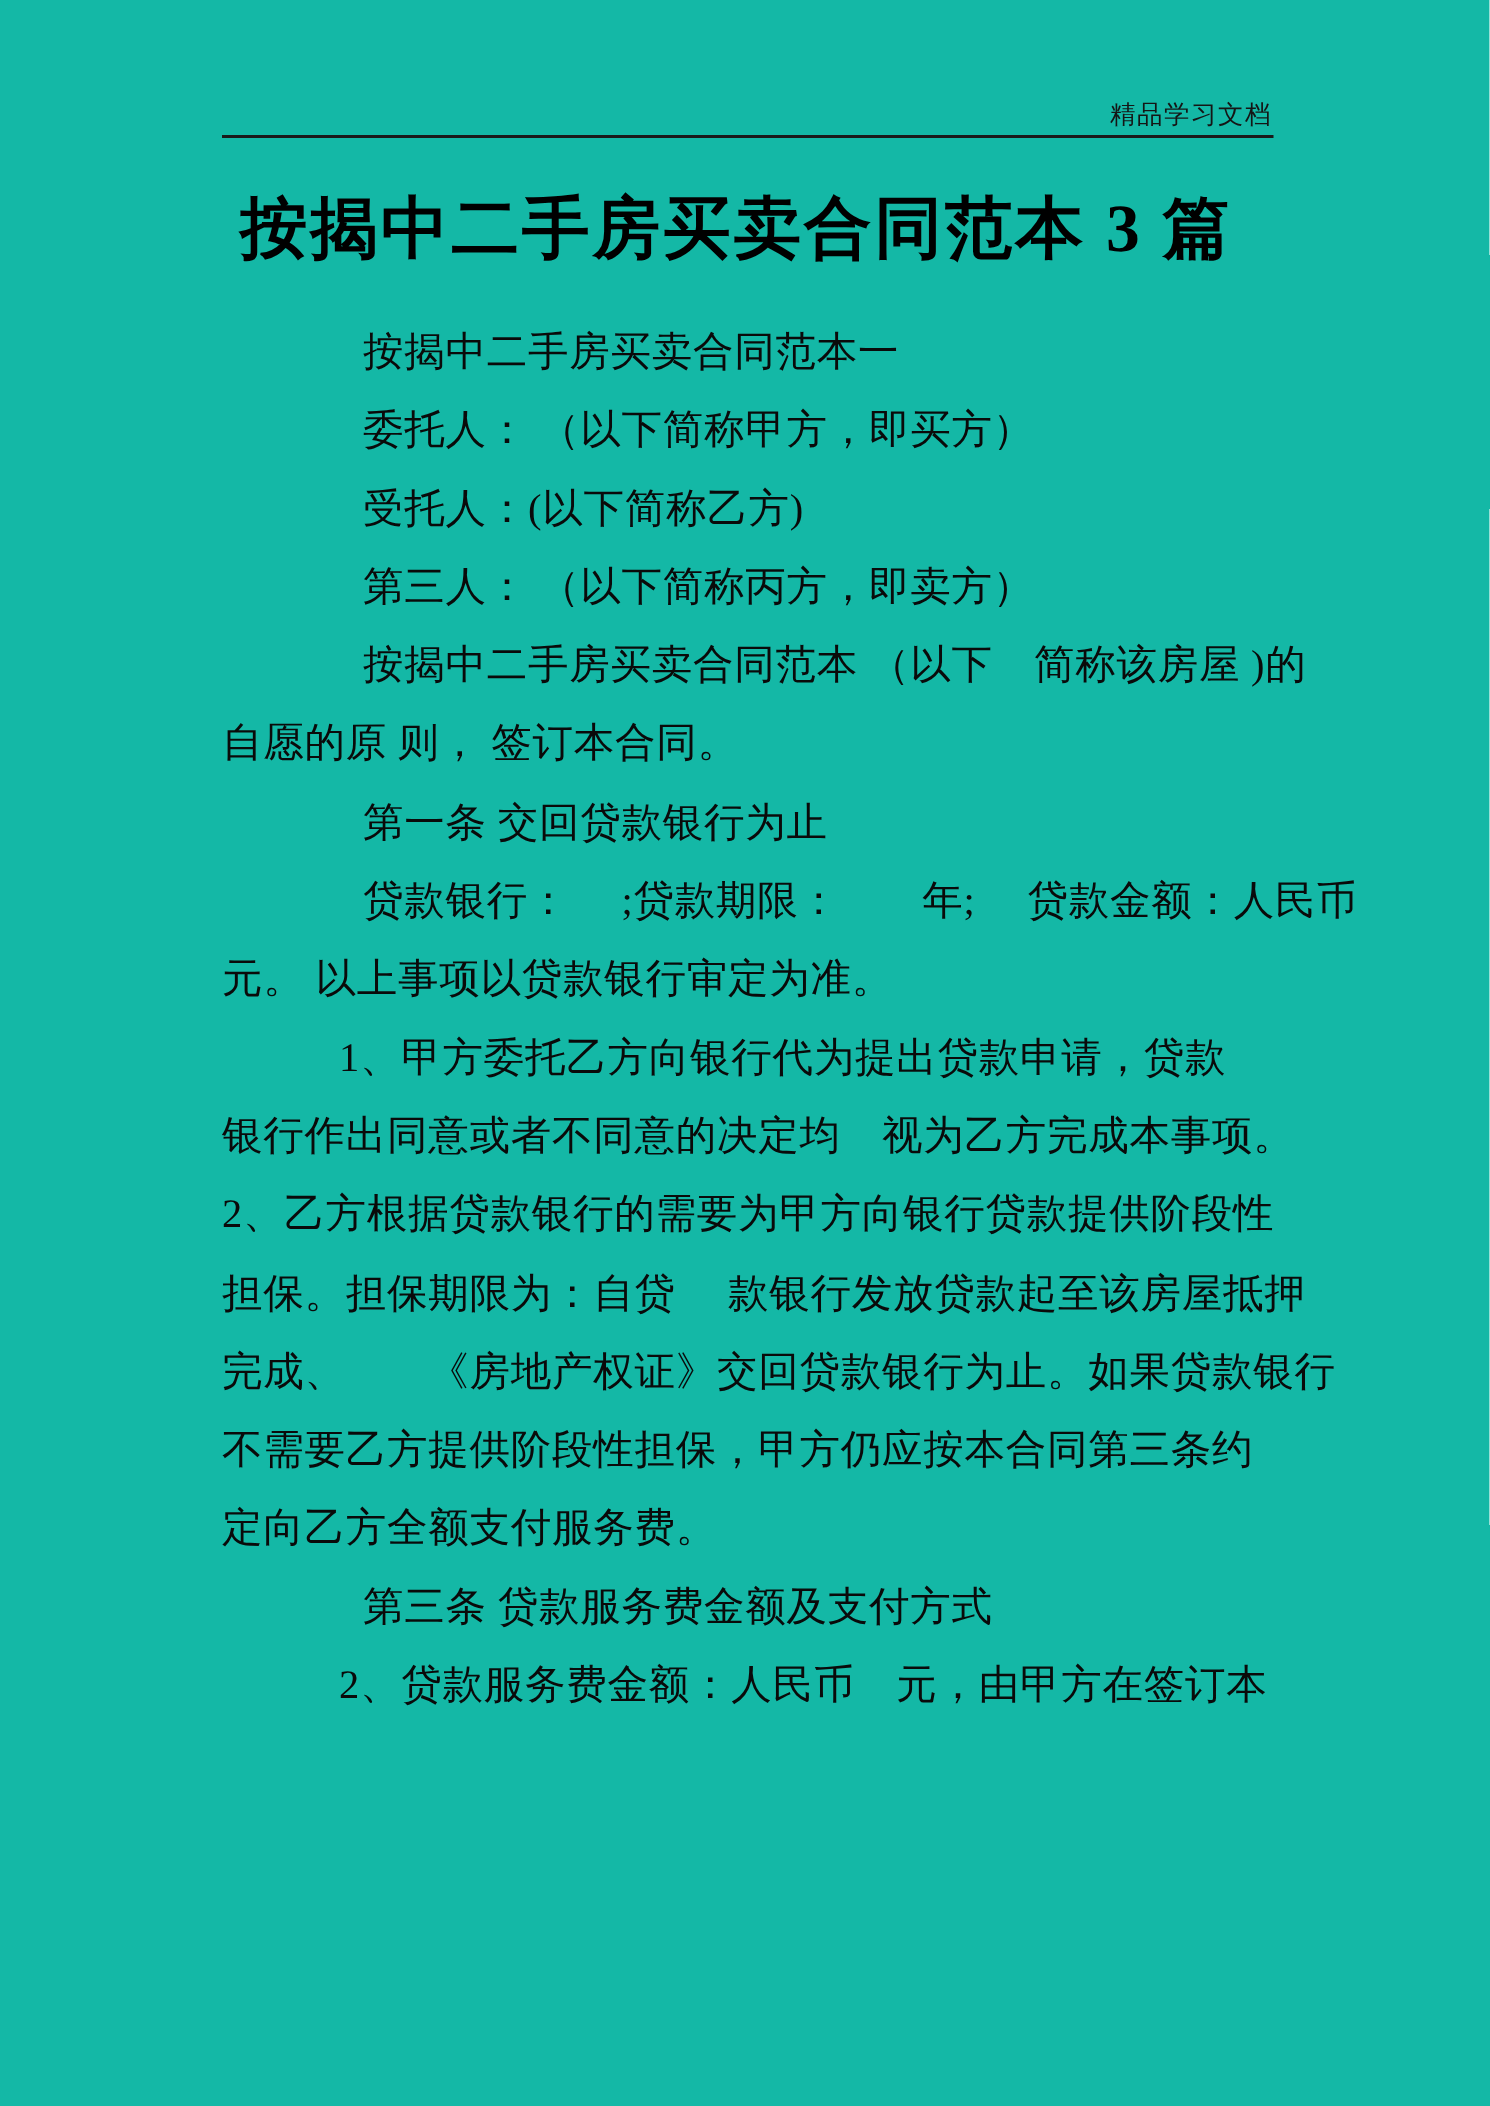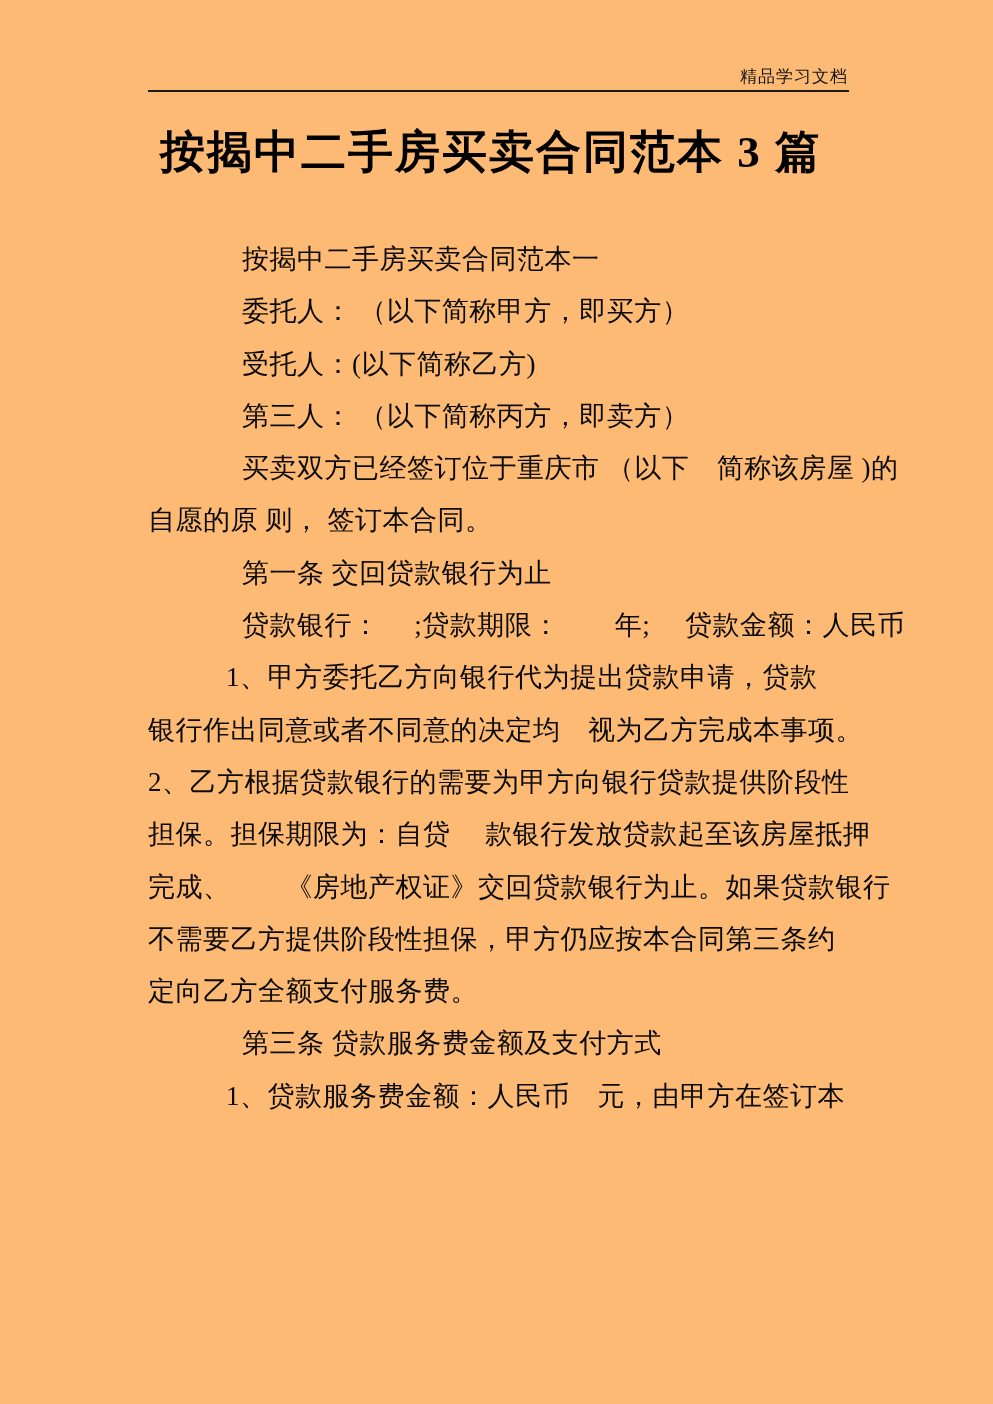--- a/index.html
+++ b/index.html
@@ -4,21 +4,21 @@
 <style>
   html, body {
     margin: 0;
     padding: 0;
     background: #ffffff;
   }
   .page {
     position: relative;
     width: 993px;
     height: 1404px;
-    background: #fdba74;
+    background: #14b8a6;
     overflow: hidden;
     font-family: "Liberation Serif", "DejaVu Serif", serif;
     color: #0a0a0a;
   }
   .header-brand {
     position: absolute;
     top: 66px;
     left: 148px;
     width: 700px;
     text-align: right;
@@ -44,21 +44,21 @@
     text-align: center;
     font-size: 45px;
     font-weight: bold;
     letter-spacing: 2px;
     color: #000000;
     line-height: 56px;
     white-space: nowrap;
   }
   .doc-body {
     position: absolute;
-    top: 233px;
+    top: 208px;
     left: 148px;
     width: 722px;
   }
   .ln {
     font-size: 27px;
     line-height: 52.3px;
     height: 52.3px;
     letter-spacing: 0.5px;
     white-space: nowrap;
     color: #0a0a0a;
@@ -75,28 +75,29 @@
 
   <div class="header-rule"></div>
 
   <div class="doc-title">按揭中二手房买卖合同范本 3 篇</div>
 
   <div class="doc-body">
     <div class="ln ind">按揭中二手房买卖合同范本一</div>
     <div class="ln ind">委托人： （以下简称甲方，即买方）</div>
     <div class="ln ind">受托人：(以下简称乙方)</div>
     <div class="ln ind">第三人： （以下简称丙方，即卖方）</div>
-    <div class="ln ind">买卖双方已经签订位于重庆市 （以下　简称该房屋 )的</div>
+    <div class="ln ind">按揭中二手房买卖合同范本 （以下　简称该房屋 )的</div>
     <div class="ln">自愿的原 则， 签订本合同。</div>
     <div class="ln ind">第一条 交回贷款银行为止</div>
     <div class="ln ind">贷款银行：　 ;贷款期限：　　年;　 贷款金额：人民币</div>
+    <div class="ln">元。 以上事项以贷款银行审定为准。</div>
     <div class="ln ind-num">1、甲方委托乙方向银行代为提出贷款申请，贷款</div>
     <div class="ln">银行作出同意或者不同意的决定均　视为乙方完成本事项。</div>
     <div class="ln">2、乙方根据贷款银行的需要为甲方向银行贷款提供阶段性</div>
     <div class="ln">担保。担保期限为：自贷　 款银行发放贷款起至该房屋抵押</div>
     <div class="ln">完成、　　《房地产权证》交回贷款银行为止。如果贷款银行</div>
     <div class="ln">不需要乙方提供阶段性担保，甲方仍应按本合同第三条约</div>
     <div class="ln">定向乙方全额支付服务费。</div>
     <div class="ln ind">第三条 贷款服务费金额及支付方式</div>
-    <div class="ln ind-num">1、贷款服务费金额：人民币　元，由甲方在签订本</div>
+    <div class="ln ind-num">2、贷款服务费金额：人民币　元，由甲方在签订本</div>
   </div>
 
 </div>
 
 </body></html>

